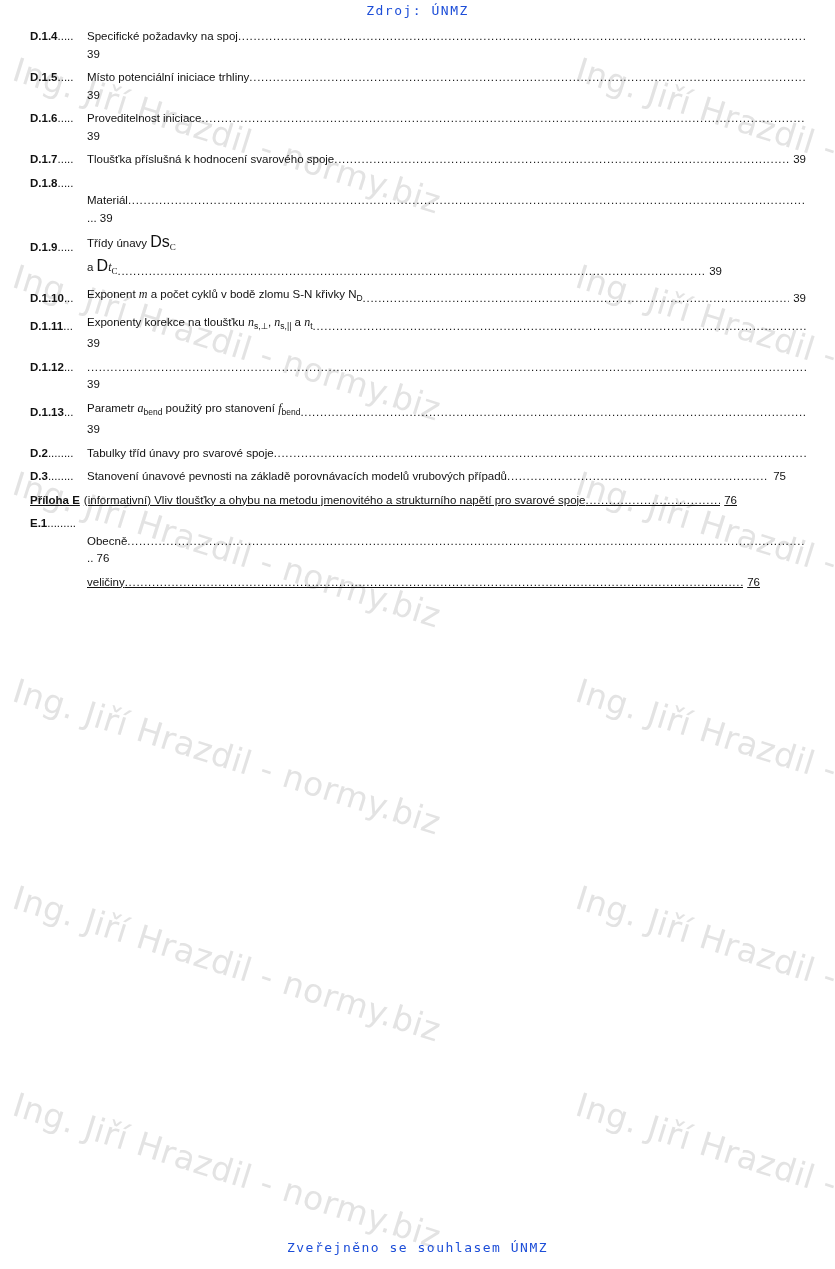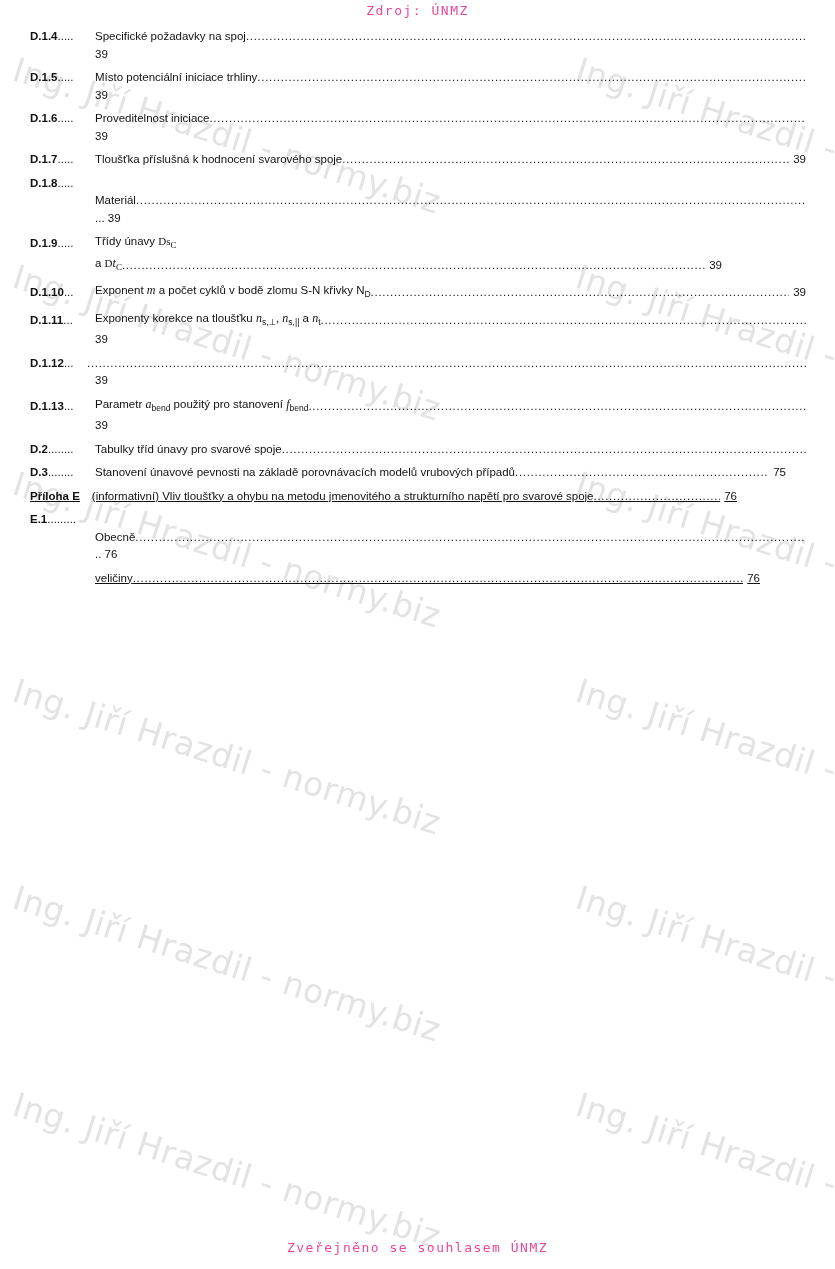--- a/index.html
+++ b/index.html
@@ -14,44 +14,44 @@
     font-family:"DejaVu Sans",sans-serif;
     font-size:33px;letter-spacing:0.5px;color:#e3e3e3;
     transform:rotate(17.5deg);transform-origin:0 0;
     user-select:none;
   }
   
   .content{position:absolute;inset:0;z-index:1;}
   .doc-header,.doc-footer{
     position:absolute;left:0;width:100%;text-align:center;
     font-family:"DejaVu Sans Mono","Liberation Mono",monospace;
-    font-size:13px;letter-spacing:1.5px;color:#ec4899;
+    font-size:13px;letter-spacing:1.5px;color:#1d4ed8;
   }
   .doc-header{top:3px;}
   .doc-footer{bottom:14px;}
   .toc{position:absolute;left:30px;right:29px;top:28px;}
   .toc-entry{margin-bottom:6px;}
   .toc-line{
-    display:flex;align-items:center;
+    display:flex;align-items:flex-end;
     font-size:11.5px;line-height:17.5px;min-height:17.5px;
   }
   .toc-line.wrap{padding-left:57px;}
   .num{flex:0 0 auto;min-width:57px;white-space:pre;}
   .num b{font-weight:bold;}
   .num.wide{min-width:0;margin-right:4px;}
   .numdots{font-weight:normal;}
-  .title{flex:0 0 auto;white-space:pre;margin-left:8px;}
+  .title{flex:0 0 auto;white-space:pre;}
   .leader{
     flex:1 1 auto;min-width:0;overflow:hidden;white-space:nowrap;
     letter-spacing:0.7px;
   }
   .pg{flex:0 0 auto;margin-left:4px;}
   
   .seg.i{font-style:italic;font-family:"Liberation Serif","DejaVu Serif",serif;font-size:12px;}
-  .seg.rm{font-family:Liberation Serif, serif;font-size:11px;}
+  .seg.rm{font-family:Liberation Sans, sans-serif;font-size:16px;}
   .seg.sub{font-size:8.5px;vertical-align:-3px;}
   .seg.subrm{font-family:"Liberation Serif","DejaVu Serif",serif;font-size:9px;vertical-align:-3px;}
 </style>
 </head>
 <body>
 
 <div class="page">
   <div class="wm-layer">
       <div class="wm" style="color: rgb(227, 227, 227); left: 20px; top: 50px;">Ing. Jiří Hrazdil - normy.biz</div>
       <div class="wm" style="color: rgb(227, 227, 227); left: 583px; top: 50px;">Ing. Jiří Hrazdil - normy.biz</div>

